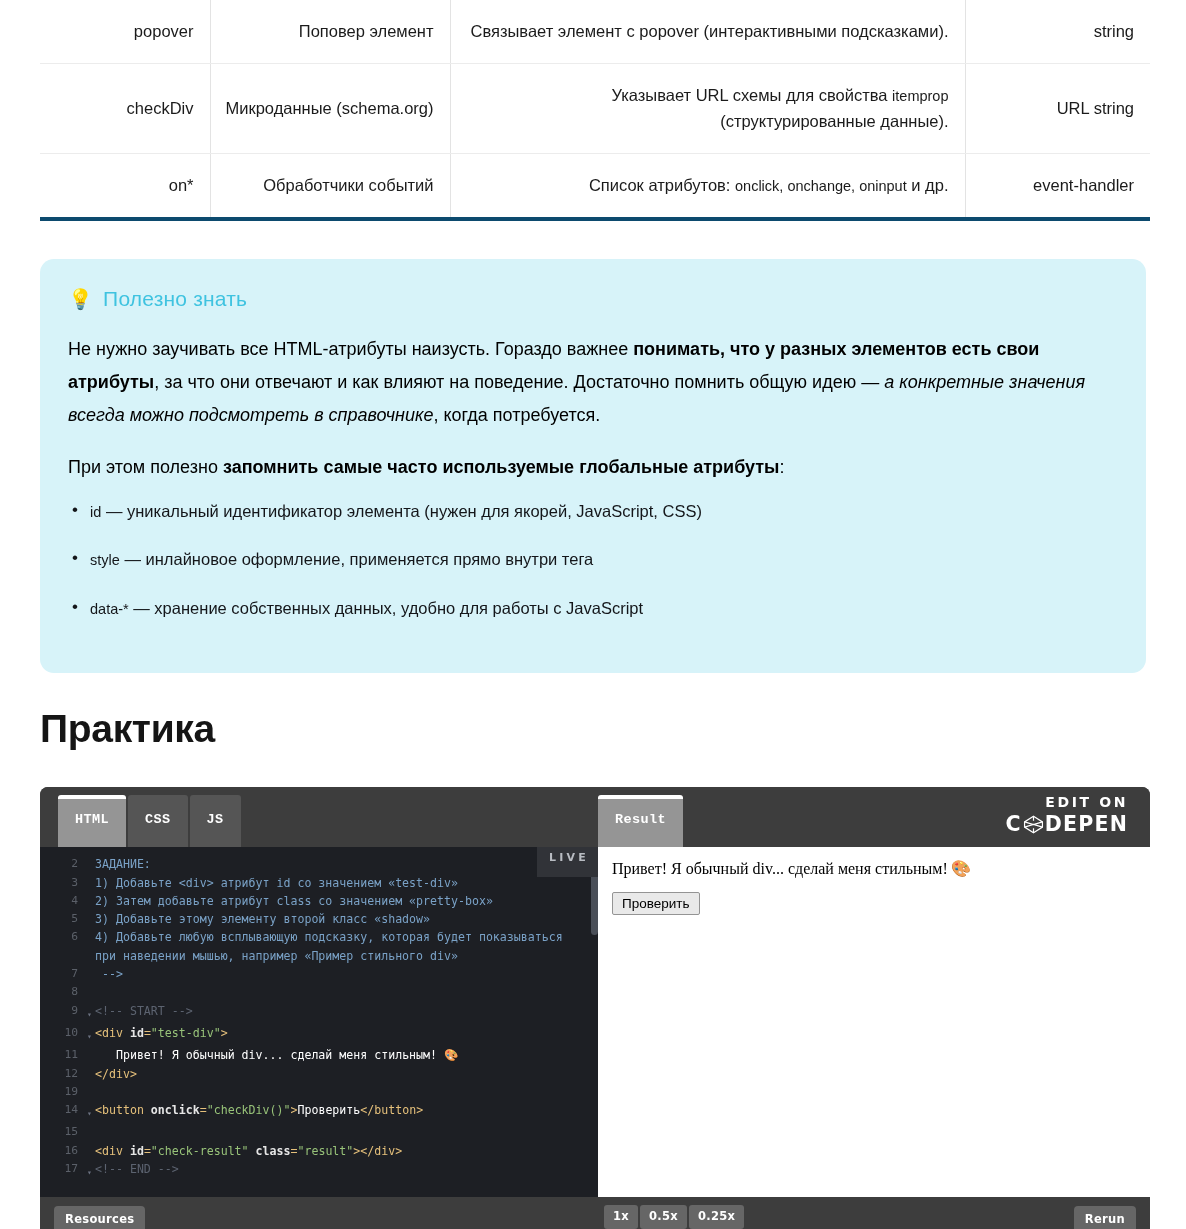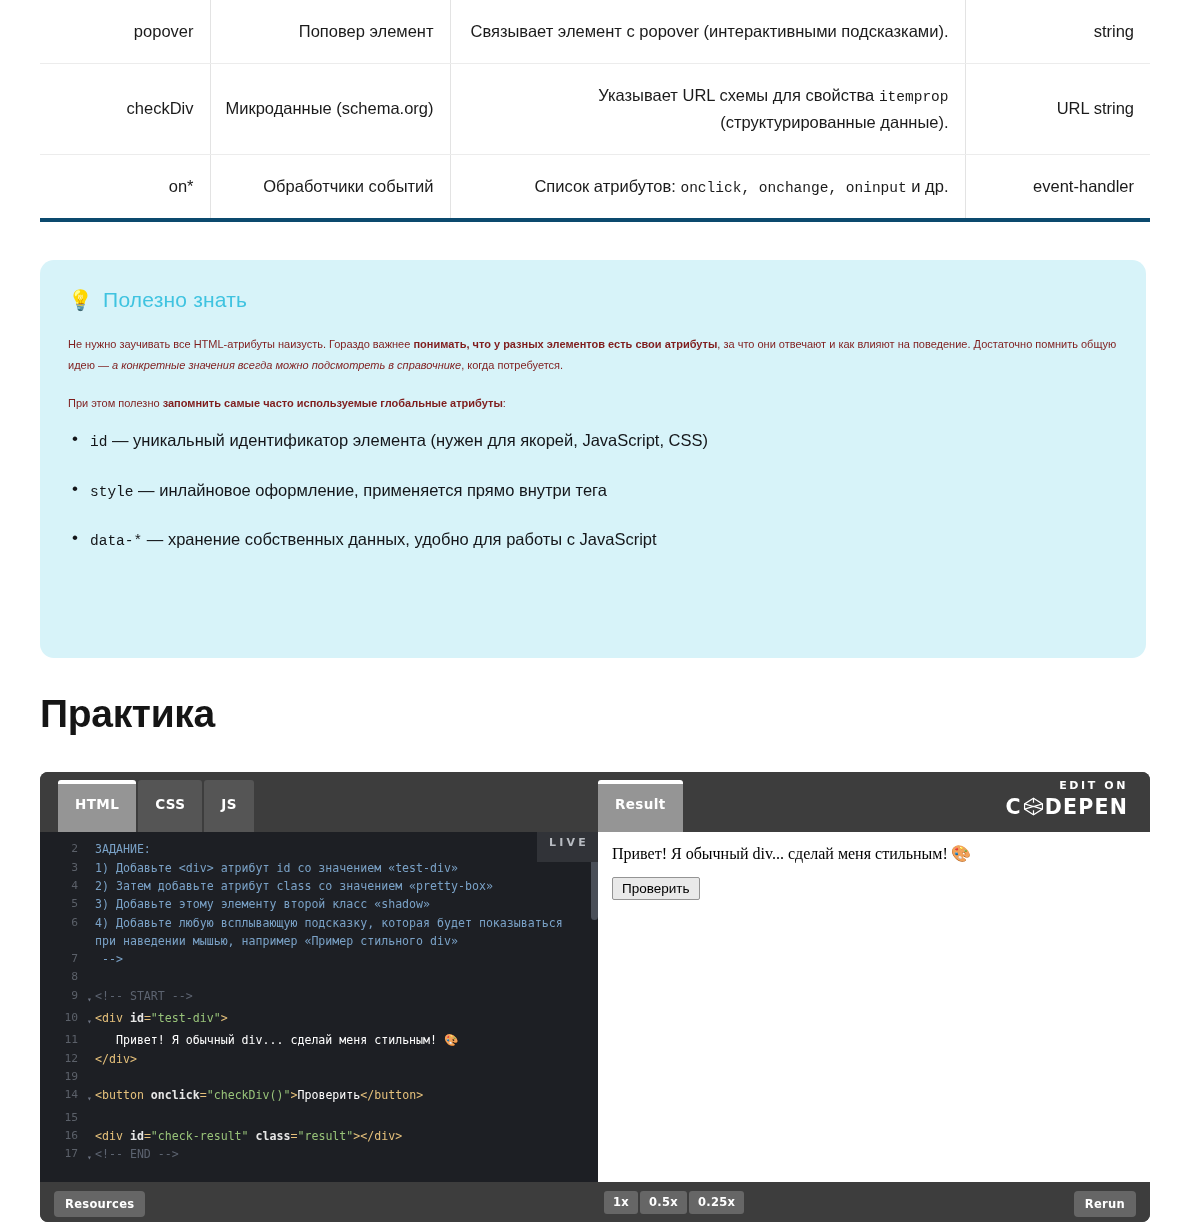--- a/index.html
+++ b/index.html
@@ -28,21 +28,21 @@
     border-bottom: 1px solid #ececec;
     border-right: 1px solid #e3e3e3;
   }
   .attr-table td.col-type { border-right: none; padding-left: 12px; }
   .attr-table tr:last-child td { border-bottom: 4px solid #0c4a6e; }
   .c1 { width: 170px; }
   .c2 { width: 240px; }
   .c3 { width: 515px; }
   .c4 { width: 185px; }
   code, .mono {
-    font-family: Liberation Mono, monospace;
+    font-family: Liberation Sans, sans-serif;
     font-size: 14.5px;
   }
 
   
   .info-box {
     position: relative;
     margin: 38px 40px 0 40px;
     background: #d7f3f9;
     border-radius: 14px;
     padding: 24px 28px 30px 28px;
@@ -53,23 +53,23 @@
     align-items: center;
     gap: 10px;
     font-size: 21px;
     color: #3fc3e0;
     margin: 4px 0 22px 0;
     letter-spacing: .2px;
   }
   .bulb { font-size: 20px; line-height: 1; filter: none; color: #3fc3e0; }
   .info-box p {
     margin: 0 0 18px 0;
-    font-size: 11px;
+    font-size: 18px;
     line-height: 1.85;
-    color: #7f1d1d;
+    color: #000000;
   }
   .info-box p.tight { margin-bottom: 14px; }
   .info-box b { font-weight: bold; }
   .info-box i { font-style: italic; }
   .info-list { margin: 0; padding: 0; list-style: none; }
   .info-list li {
     position: relative;
     padding-left: 22px;
     margin-bottom: 22px;
     font-size: 16.5px;
@@ -115,38 +115,39 @@
   .tab {
     color: #fff;
     font-size: 13.5px;
     font-weight: bold;
     padding: 14px 17px 24px 17px;
     background: #555;
     border-top: 4px solid transparent;
     border-radius: 3px 3px 0 0;
     line-height: 1;
     letter-spacing: .4px;
+    font-family: Liberation Mono, monospace;
   }
   .tab.active { background: #959595; border-top-color: #ffffff; }
   .tab + .tab { margin-left: 2px; }
   .tabs-right {
     position: absolute;
     left: 558px;
     top: 8px;
     display: flex;
   }
   .codepen-logo {
     position: absolute;
     right: 22px; top: 8px;
     text-align: right;
     color: #fff;
     line-height: 1;
   }
   .edit-on {
-    font-size: 11px;
+    font-size: 14px;
     letter-spacing: 2.6px;
     font-weight: bold;
     margin-bottom: 5px;
   }
   .cp-word {
     font-size: 20.5px;
     font-weight: bold;
     letter-spacing: 1.2px;
     display: flex;
     align-items: center;

